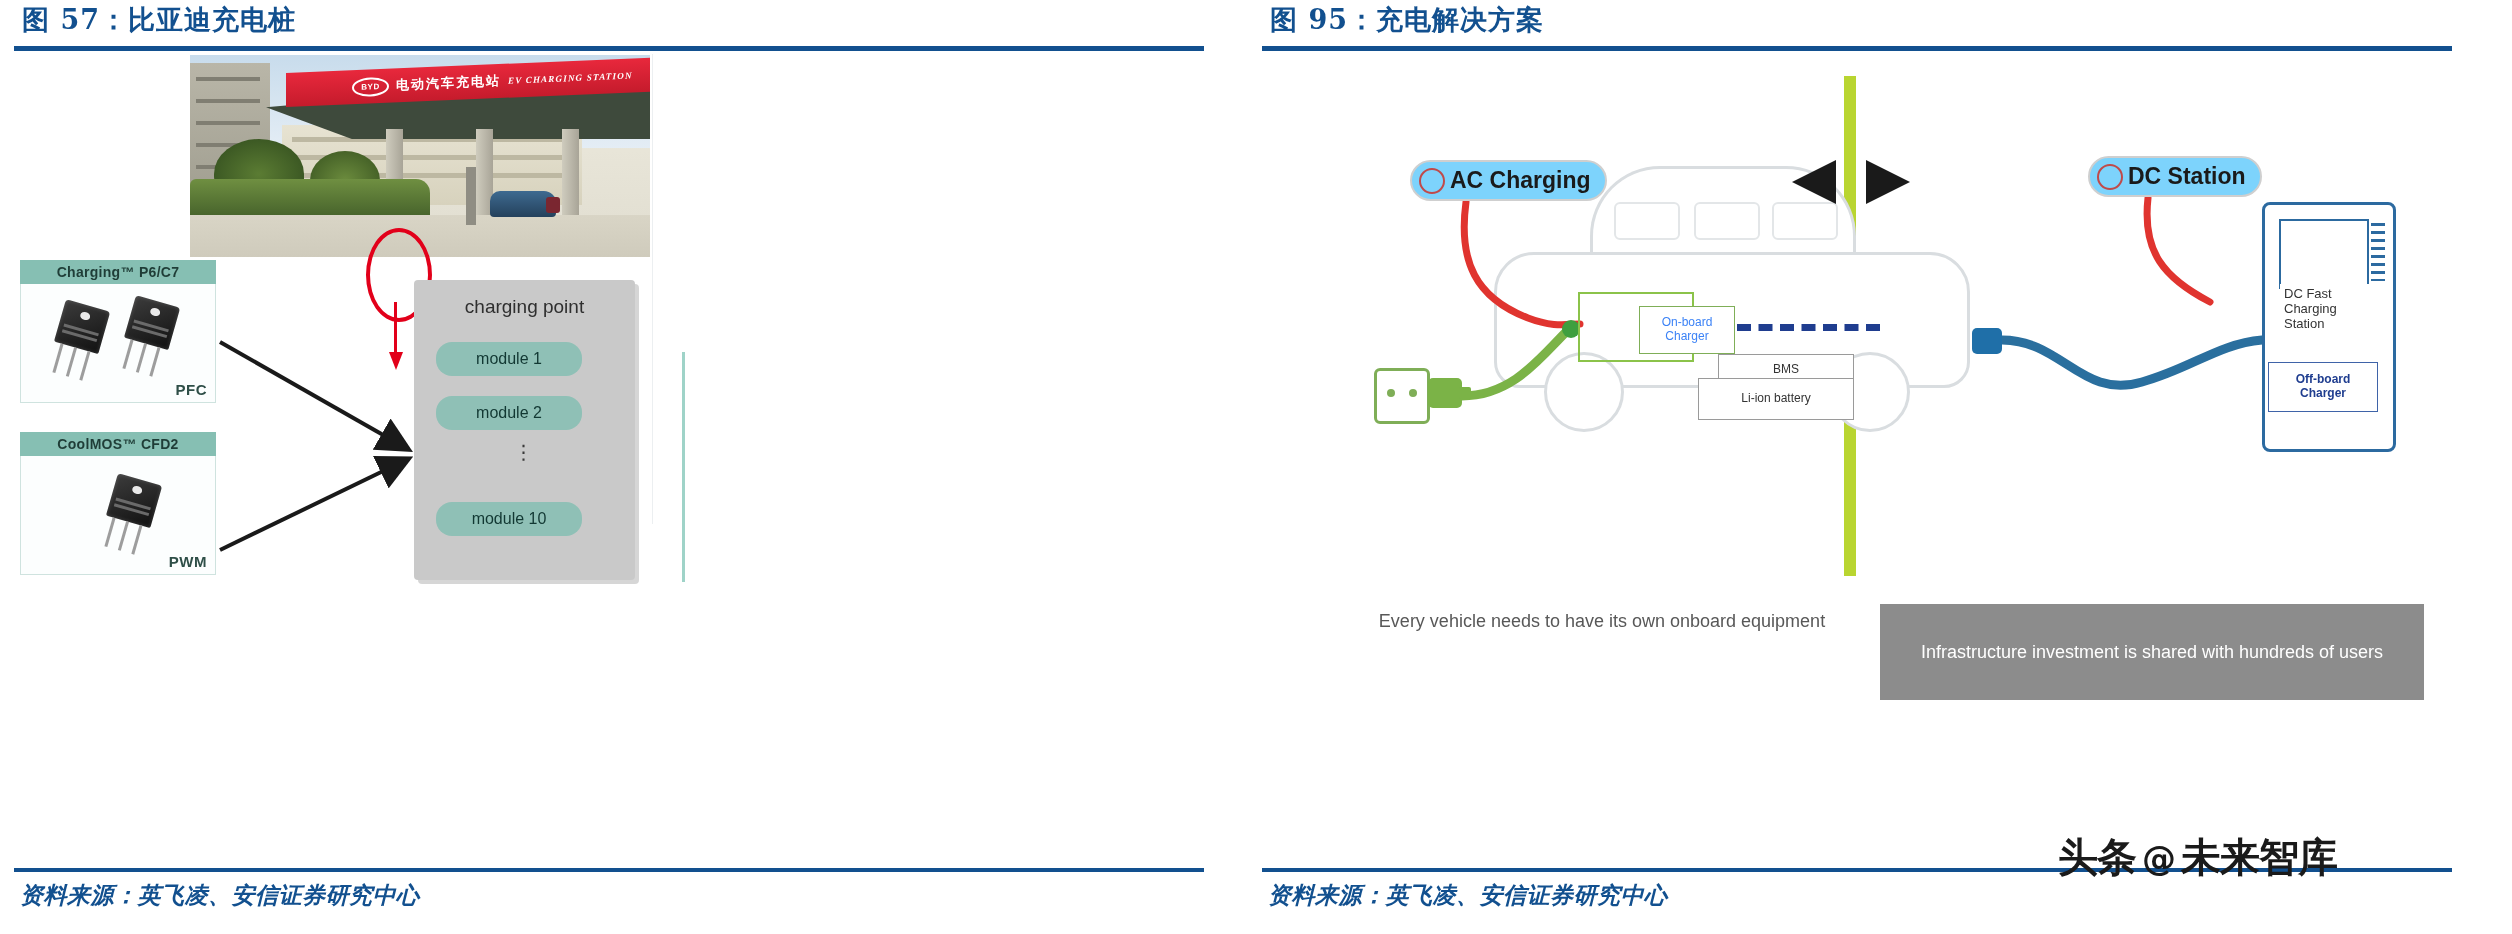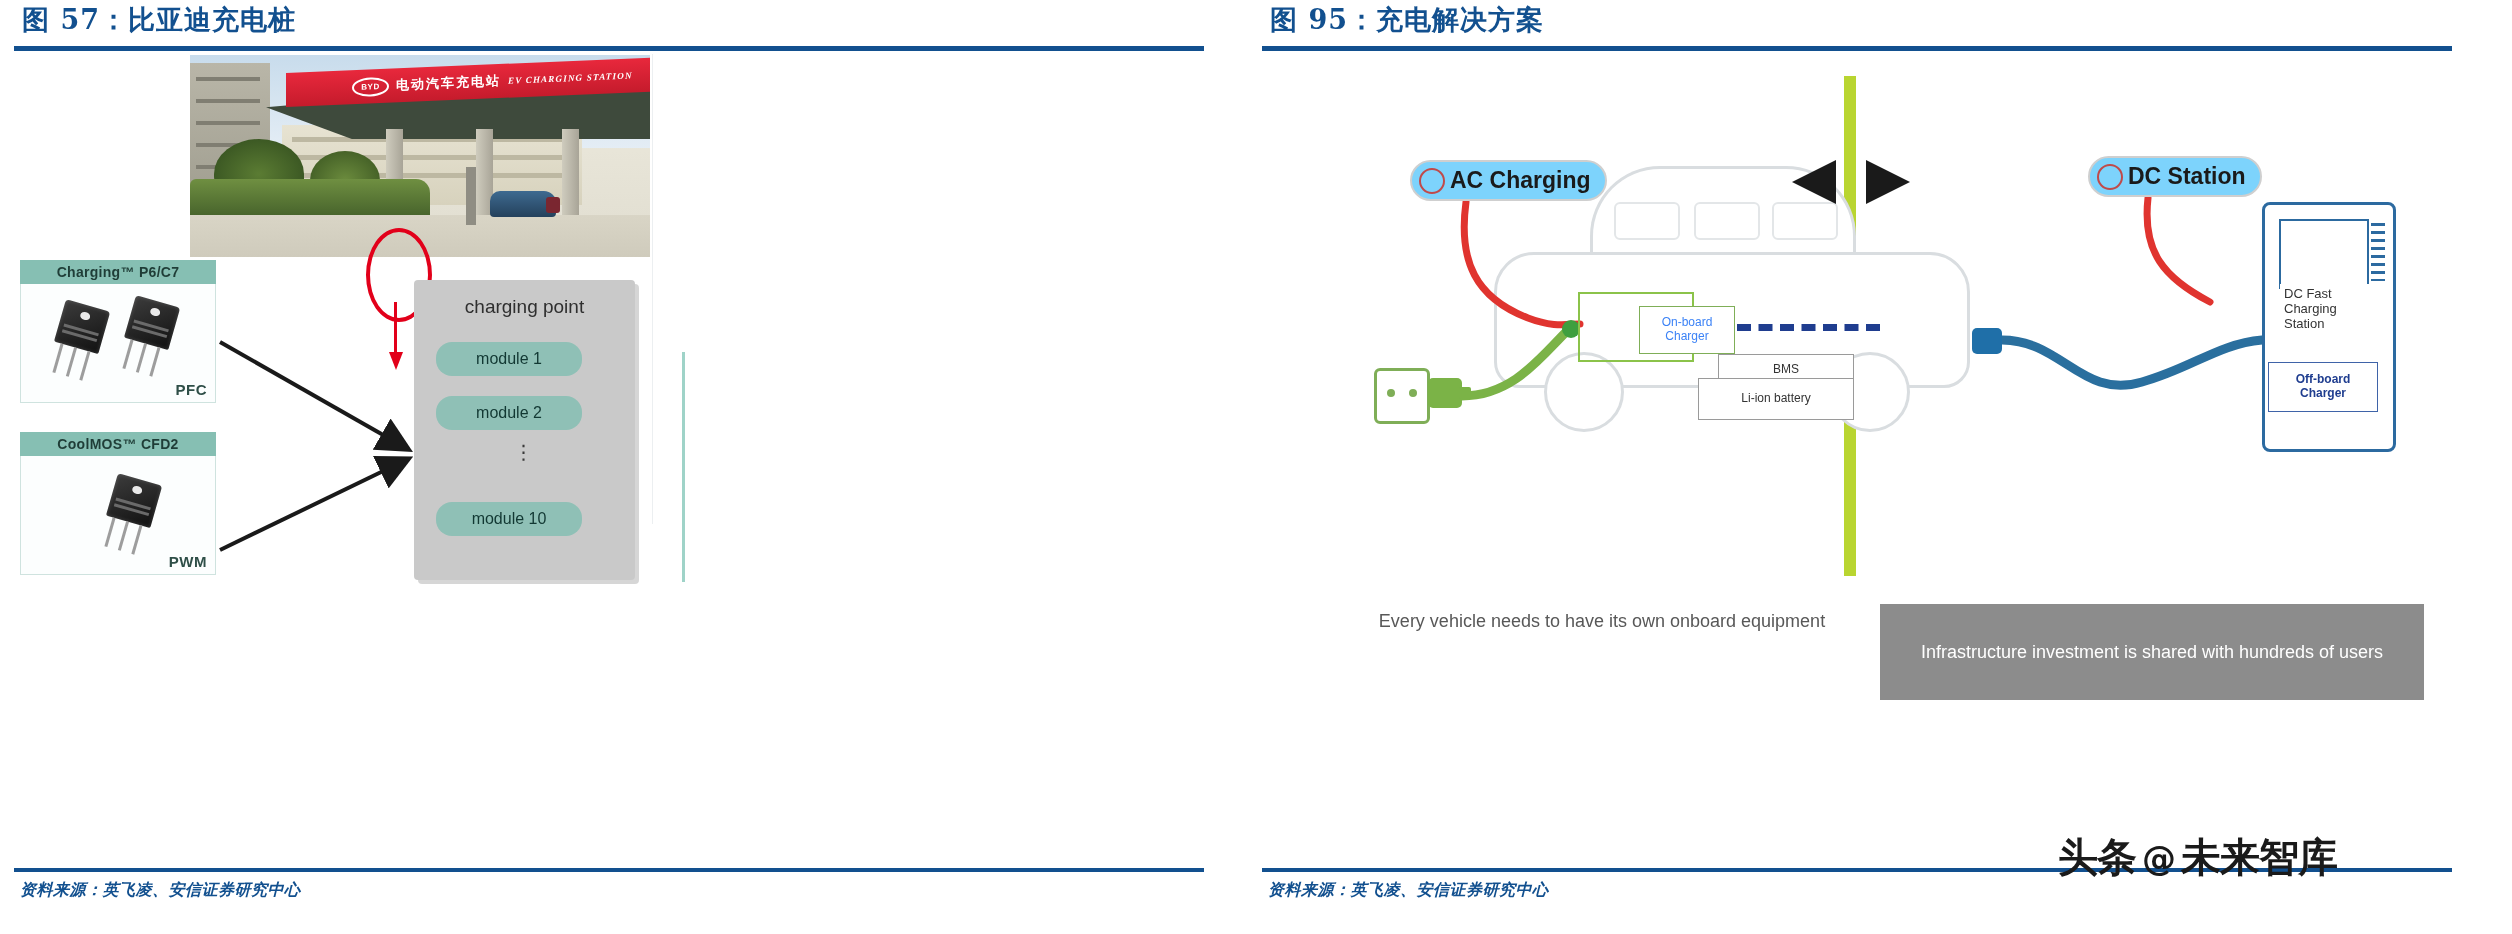--- a/index.html
+++ b/index.html
@@ -24,21 +24,21 @@
   }
   .rule{
     position:absolute;left:0;top:46px;width:1190px;height:5px;background:#12508f;
   }
   .rule-bot{
     position:absolute;left:0;top:868px;width:1190px;height:4px;background:#12508f;
   }
   .src{
     position:absolute;left:6px;top:880px;
     font-family:Liberation Serif, serif;
-    font-style:italic;font-weight:bold;font-size:16px;color:#12508f;
+    font-style:italic;font-weight:bold;font-size:23px;color:#12508f;
     white-space:nowrap;letter-spacing:.5px;
   }
 
   
   .l-canvas{position:absolute;left:0;top:52px;width:1190px;height:812px;background:#fff;}
 
   
   .photo{
     position:absolute;left:176px;top:3px;width:460px;height:202px;
     background:

